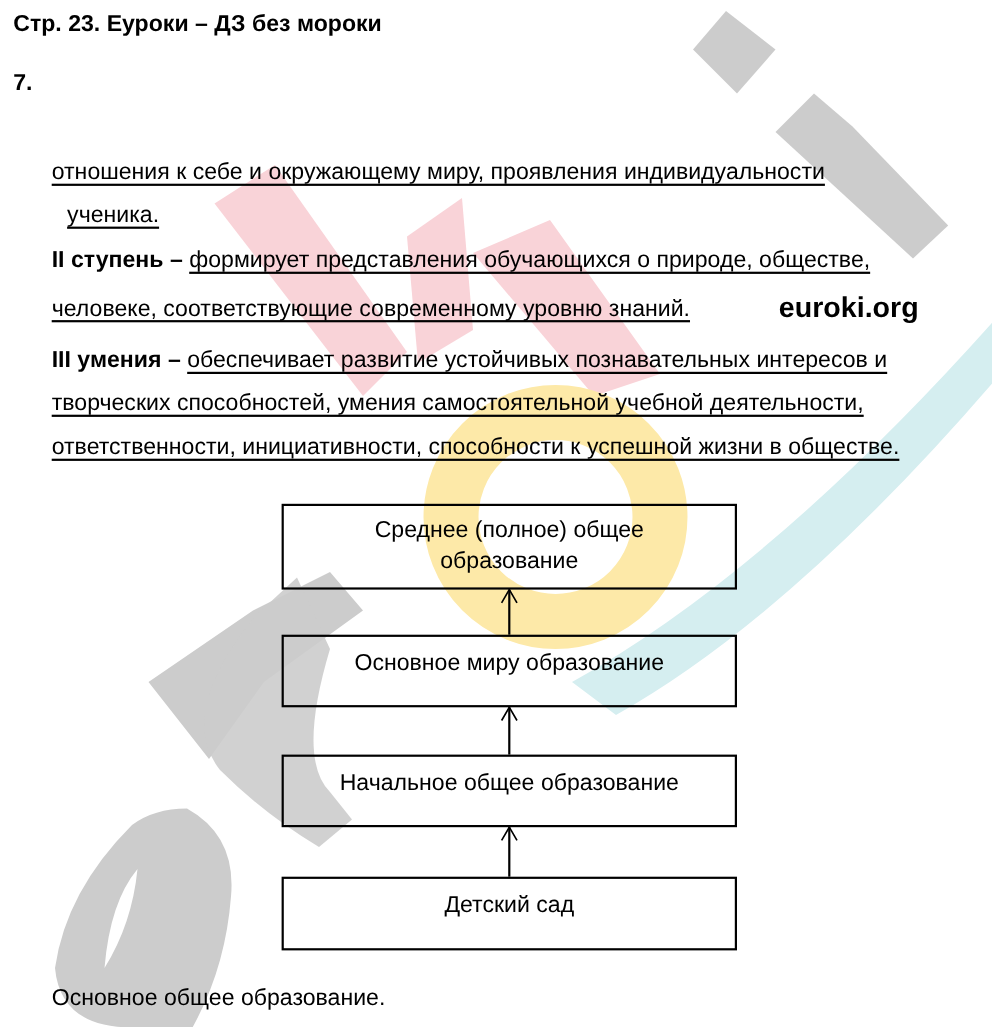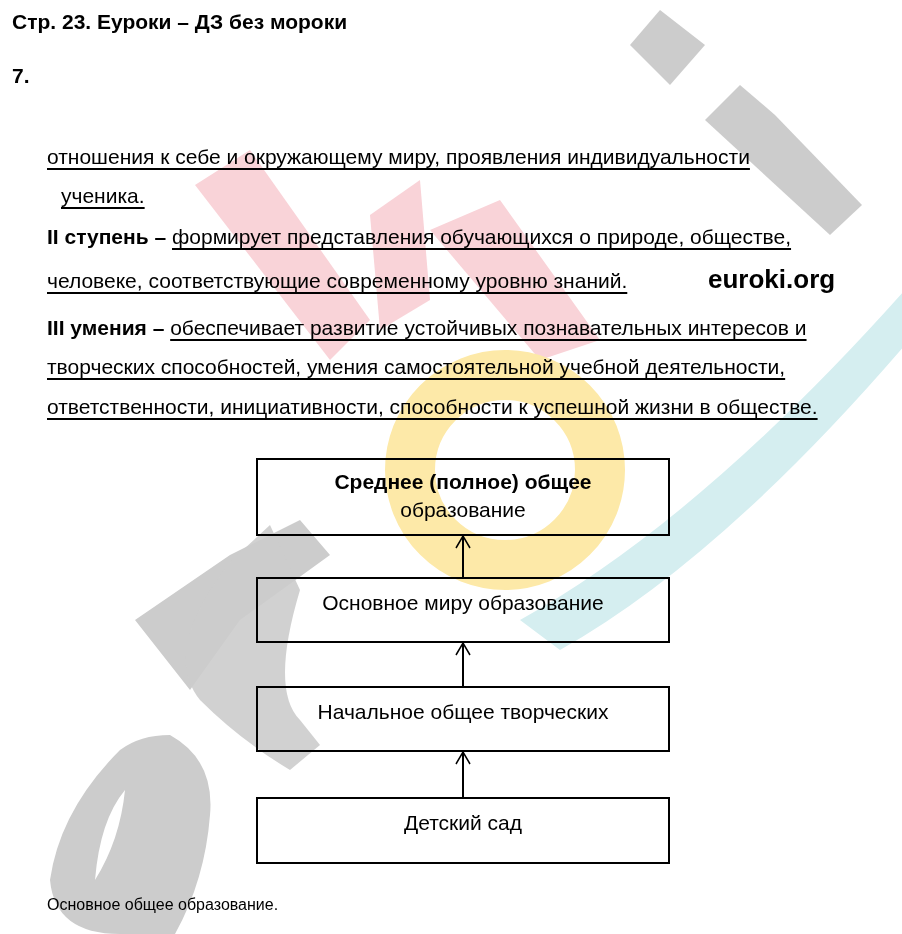--- a/index.html
+++ b/index.html
@@ -29,21 +29,21 @@
 
   .box {
     position: absolute; left: 256px; width: 410px; border: 2px solid #000; background: transparent;
     font-size: 21px; text-align: center; line-height: 28px; box-sizing: content-box;
   }
   .box span { display: block; }
   .arrow { position: absolute; left: 462px; width: 2px; background: #000; }
   .arrowhead { position: absolute; }
 
   .answer {
-    position: absolute; left: 47px; top: 896px; font-size: 16px; white-space: nowrap;
+    position: absolute; left: 47px; top: 896px; font-size: 21px; white-space: nowrap;
   }
 </style>
 </head>
 <body>
 
 <svg class="watermark" viewBox="0 0 902 934">
 
   <path d="M520 620 Q 700 520 905 290 L 905 345 Q 720 560 560 650 Z" fill="#d5eef0"></path>
 
   <polygon points="195,185 250,150 370,320 330,360" fill="#f9d3d8"></polygon>
@@ -87,40 +87,40 @@
   </div>
   <div class="line" style="top:354px;">
     <span class="u">творческих способностей, умения самостоятельной учебной деятельности,</span>
   </div>
   <div class="line" style="top:394px;">
     <span class="u">ответственности, инициативности, способности к успешной жизни в обществе.</span>
   </div>
 
   <div>
     <div class="box" style="top:458px; height:74px; padding-top:0;">
-      <span style="margin-top:8px;font-weight:bold;">Среднее (полное) общее</span>
+      <span style="margin-top:8px;">Среднее (полное) общее</span>
       <span>образование</span>
     </div>
 
     <div class="arrow" style="top:536px; height:41px;"></div>
     <svg class="arrowhead" style="left:455px; top:535px;" width="16" height="14">
       <polyline points="1,13 8,1 15,13" fill="none" stroke="#000" stroke-width="1.5"></polyline>
     </svg>
 
     <div class="box" style="top:577px; height:62px;">
       <span style="margin-top:10px;">Основное миру образование</span>
     </div>
 
     <div class="arrow" style="top:643px; height:43px;"></div>
     <svg class="arrowhead" style="left:455px; top:642px;" width="16" height="14">
       <polyline points="1,13 8,1 15,13" fill="none" stroke="#000" stroke-width="1.5"></polyline>
     </svg>
 
     <div class="box" style="top:686px; height:62px;">
-      <span style="margin-top:10px;">Начальное общее творческих</span>
+      <span style="margin-top:10px;">Начальное общее образование</span>
     </div>
 
     <div class="arrow" style="top:752px; height:45px;"></div>
     <svg class="arrowhead" style="left:455px; top:751px;" width="16" height="14">
       <polyline points="1,13 8,1 15,13" fill="none" stroke="#000" stroke-width="1.5"></polyline>
     </svg>
 
     <div class="box" style="top:797px; height:63px;">
       <span style="margin-top:10px;">Детский сад</span>
     </div>

